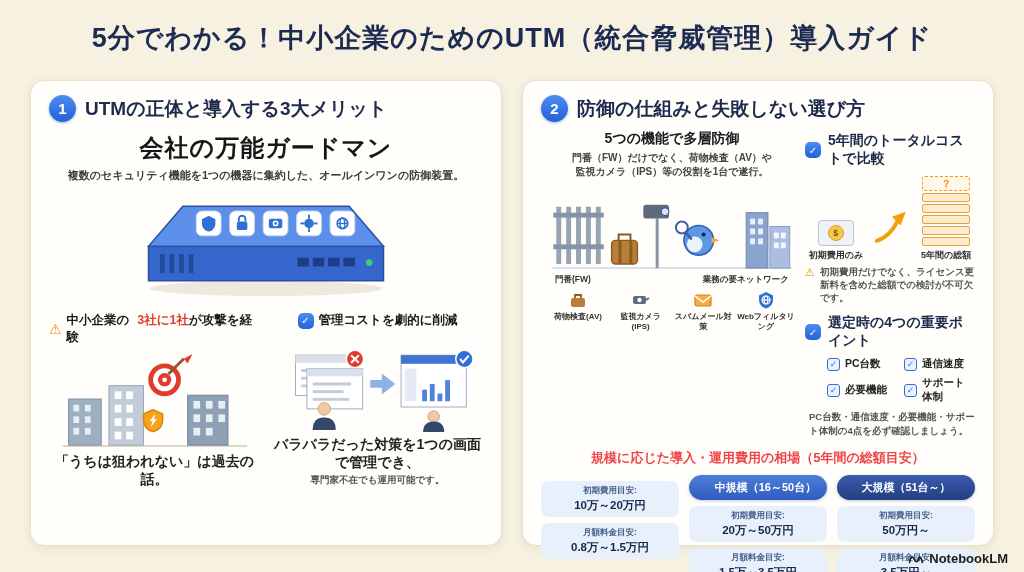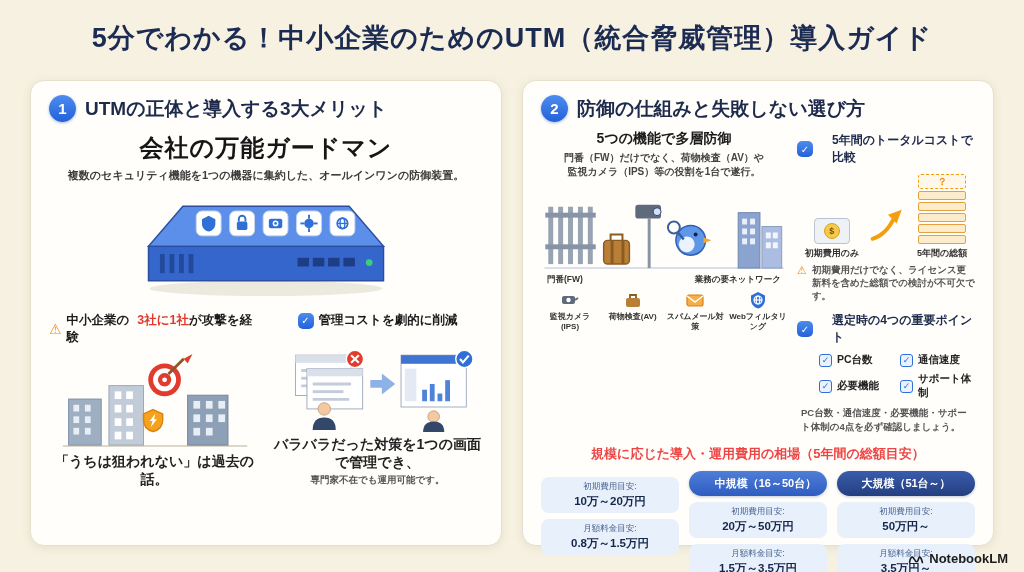--- a/index.html
+++ b/index.html
@@ -45,31 +45,31 @@
   .b-cap2 { text-align:center; font-size:9.5px; color:#555; font-weight:600; margin-top:2px; line-height:1.35; }
   .check-ic {
     width:16px; height:16px; border-radius:5px;
     background:linear-gradient(180deg,#4e8cf0,#2361d8);
     color:#fff; font-size:10px; font-weight:800;
     display:flex; align-items:center; justify-content:center; flex:0 0 16px;
   }
 
   
   .upper { display:flex; gap:10px; margin-top:8px; }
-  .d-col { width:246px; flex:0 0 246px; }
+  .d-col { width:246px; flex:0 0 246px;margin-left:8px; }
   .r-col { flex:1; }
   .d-title { text-align:center; font-size:14px; font-weight:800; color:#1b1b1b; }
   .d-desc { text-align:center; font-size:10px; color:#444; font-weight:600; line-height:1.4; margin-top:3px; }
   .gatenet { display:flex; justify-content:space-between; font-size:8.5px; font-weight:700; color:#333; padding:0 6px; }
   .d-items { display:flex; justify-content:space-between; margin-top:4px; }
   .d-item { width:58px; display:flex; flex-direction:column; align-items:center; }
   .d-item-label { font-size:8px; font-weight:700; color:#333; text-align:center; line-height:1.2; margin-top:2px; }
 
   .check-title { display:flex; gap:7px; align-items:center; margin-top:2px; }
-  .ct-text { font-size:12px; font-weight:800; color:#1e2a4c;margin-left:12px; }
+  .ct-text { font-size:14px; font-weight:800; color:#1e2a4c; }
   .chart { display:flex; align-items:flex-end; justify-content:center; gap:10px; margin:8px 0 4px; }
   .chart-col { display:flex; flex-direction:column; align-items:center; }
   .coin-box { width:36px; height:26px; background:#eef1f6; border:1px solid #b9c3d2; border-radius:4px; display:flex; align-items:center; justify-content:center; }
   .coin { width:16px; height:16px; border-radius:50%; background:#f6c84c; border:1.5px solid #d9a41c; color:#7a5200; font-size:9px; font-weight:800; display:flex; align-items:center; justify-content:center; }
   .block { width:48px; height:9px; background:#fdeccb; border:1px solid #e3a23f; border-radius:2px; margin-top:2px; }
   .qblock { width:48px; height:15px; border:1.5px dashed #f59e0b; border-radius:3px; background:#fff8ea; display:flex; align-items:center; justify-content:center; font-size:10px; font-weight:800; color:#f08c00; }
   .chart-label { font-size:9px; font-weight:700; color:#333; text-align:center; margin-top:3px; }
   .up-arrow { margin-bottom:16px; }
   .warn-cap { display:flex; gap:5px; align-items:flex-start; margin-top:2px; }
   .warn-cap .warn-ic { font-size:11px; line-height:1.2; }
@@ -81,21 +81,21 @@
 
   .pricing { margin-top:12px; }
   .p-title { text-align:center; font-size:13px; font-weight:800; color:#ef4444; }
   .p-grid { display:flex; gap:10px; margin-top:8px; }
   .p-col { flex:1; display:flex; flex-direction:column; }
   .p-head { border-radius:15px; color:#fff; font-size:11px; font-weight:800; text-align:center; padding:5px 0; box-shadow:0 1px 3px rgba(20,40,90,.25); }
   .p-head.c0 { background:linear-gradient(180deg,#85abe9,#5d87d8); }
   .p-head.c1 { background:linear-gradient(180deg,#4f7ed8,#2f5cc0);padding-left:15px; }
   .p-head.c2 { background:linear-gradient(180deg,#3a5cad,#243f80); }
   .p-cell { background:#e8f0fb; border-radius:8px; text-align:center; padding:4px 2px; margin-top:6px; }
-  .p-lab { font-size:8.5px; color:#44608c; font-weight:400; }
+  .p-lab { font-size:8.5px; color:#44608c; font-weight:700; }
   .p-val { font-size:11.5px; font-weight:800; color:#15264b; margin-top:1px; }
 
   .brand { position:absolute; right:16px; bottom:6px; display:flex; align-items:center; gap:5px; font-size:13px; font-weight:800; color:#1b1b1b; }
 </style>
 </head>
 <body>
 
 <div class="page-title">5分でわかる！中小企業のためのUTM（統合脅威管理）導入ガイド</div>
 
 <div class="panel left">
@@ -319,32 +319,32 @@
             <rect x="233" y="60" width="5" height="6"></rect>
           </g>
       </svg>
       <div class="gatenet">
         <span>門番(FW)</span>
         <span>業務の要ネットワーク</span>
       </div>
       <div class="d-items">
         <div class="d-item">
           <svg viewBox="0 0 20 20" width="20" height="20">
+              <rect x="3" y="8" width="14" height="9" rx="2" fill="#ba7f37"></rect>
+              <path d="M7,8 v-3 h6 v3" fill="none" stroke="#8a5c24" stroke-width="1.8"></path>
+            </svg>
+          <div class="d-item-label">荷物検査(AV)</div>
+        </div>
+        <div class="d-item">
+          <svg viewBox="0 0 20 20" width="20" height="20">
               <rect x="2" y="6" width="13" height="8" rx="2" fill="#5f6b7c"></rect>
               <circle cx="8.5" cy="10" r="2.2" fill="#fff"></circle>
               <line x1="15" y1="10" x2="18" y2="8" stroke="#5f6b7c" stroke-width="2"></line>
             </svg>
           <div class="d-item-label">監視カメラ(IPS)</div>
-        </div>
-        <div class="d-item">
-          <svg viewBox="0 0 20 20" width="20" height="20">
-              <rect x="3" y="8" width="14" height="9" rx="2" fill="#ba7f37"></rect>
-              <path d="M7,8 v-3 h6 v3" fill="none" stroke="#8a5c24" stroke-width="1.8"></path>
-            </svg>
-          <div class="d-item-label">荷物検査(AV)</div>
         </div>
         <div class="d-item">
           <svg viewBox="0 0 20 20" width="20" height="20">
               <rect x="2" y="5" width="16" height="11" rx="2" fill="#f6ae4a" stroke="#d9820e" stroke-width="1.2"></rect>
               <path d="M2,6 L10,12 L18,6" fill="none" stroke="#fff" stroke-width="1.5"></path>
             </svg>
           <div class="d-item-label">スパムメール対策</div>
         </div>
         <div class="d-item">
           <svg viewBox="0 0 20 20" width="20" height="20">

